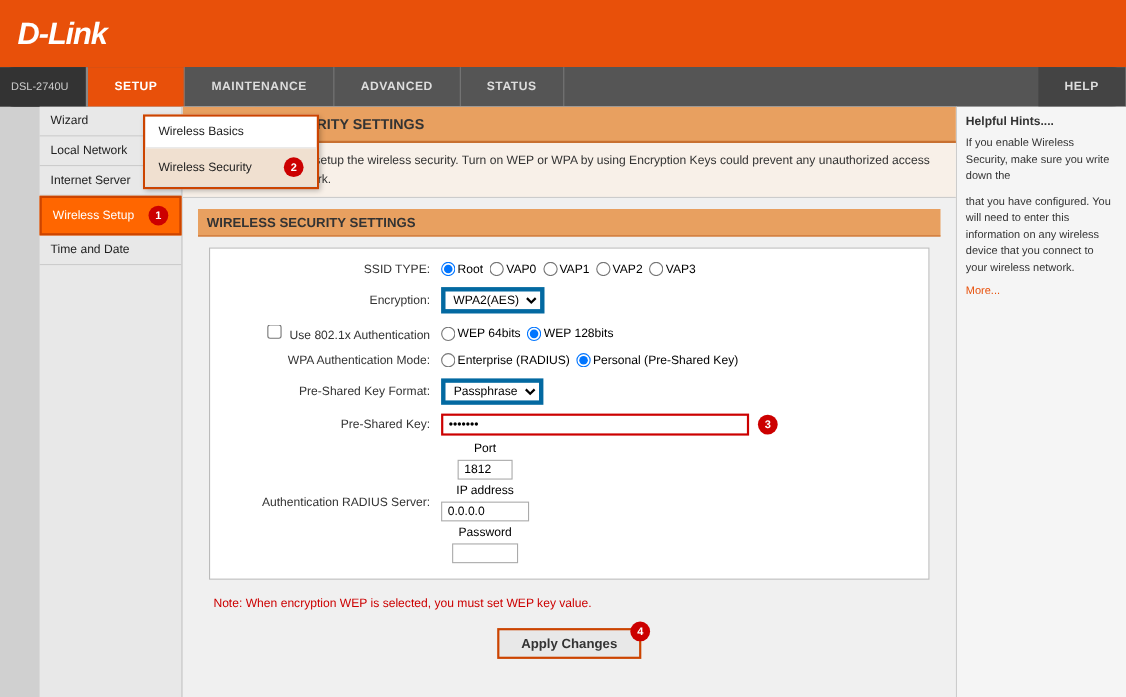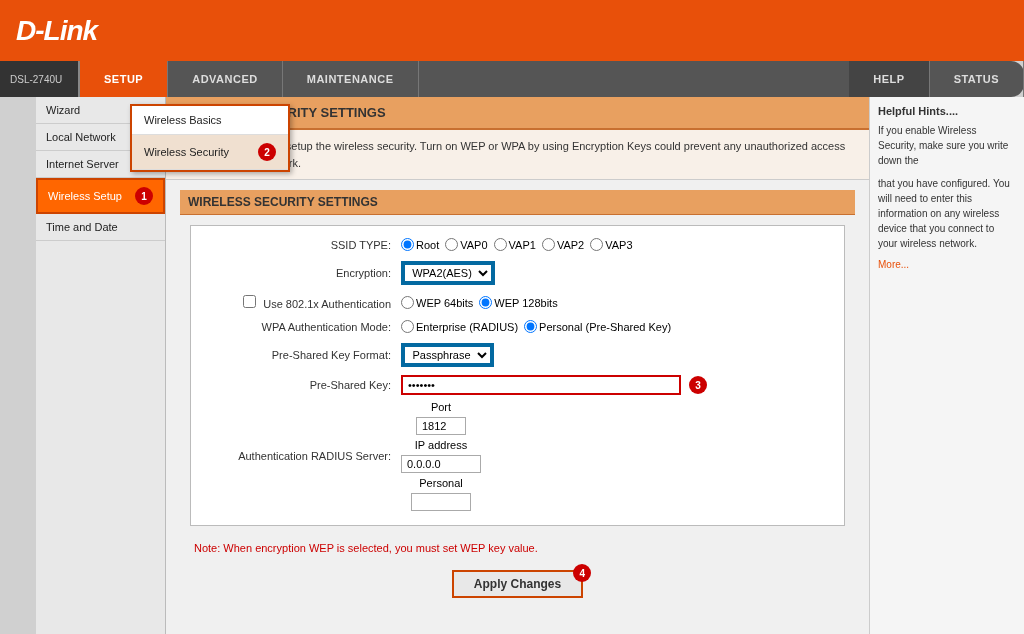--- a/index.html
+++ b/index.html
@@ -80,24 +80,24 @@
 </head>
 <body>
 
 <div id="header">
   <div id="logo">D-Link</div>
 </div>
 
 <div id="navbar">
   <div class="device-label">DSL-2740U</div>
   <div class="nav-tab active">SETUP</div>
+  <div class="nav-tab">MAINTENANCE</div>
   <div class="nav-tab">ADVANCED</div>
-  <div class="nav-tab">MAINTENANCE</div>
+  <div class="nav-tab">STATUS</div>
   <div class="nav-tab help">HELP</div>
-  <div class="nav-tab">STATUS</div>
 </div>
 
 <div id="main">
 
   <div id="sidebar">
     <div class="sidebar-item">Wizard</div>
     <div class="sidebar-item">Local Network</div>
     <div class="sidebar-item">Internet Server</div>
     <div class="sidebar-item active" style="display:flex;align-items:center;justify-content:space-between;">
       <span>Wireless Setup</span>
@@ -184,21 +184,21 @@
           <span class="step-circle" style="margin-left:8px;">3</span>
         </div>
 
         <div class="radius-row">
           <div class="radius-label">Authentication RADIUS Server:</div>
           <div class="radius-fields">
             <span>Port</span>
             <input type="text" value="1812" style="width: 50px;">
             <span>IP address</span>
             <input type="text" value="0.0.0.0" style="width: 80px;">
-            <span>Personal</span>
+            <span>Password</span>
             <input type="text" value="" style="width: 60px;">
           </div>
         </div>
 
       </div>
 
       <div class="note-text">Note: When encryption WEP is selected, you must set WEP key value.</div>
 
       <div class="apply-row">
         <button class="apply-btn" style="border: 2px solid #cc4400; position:relative;">

